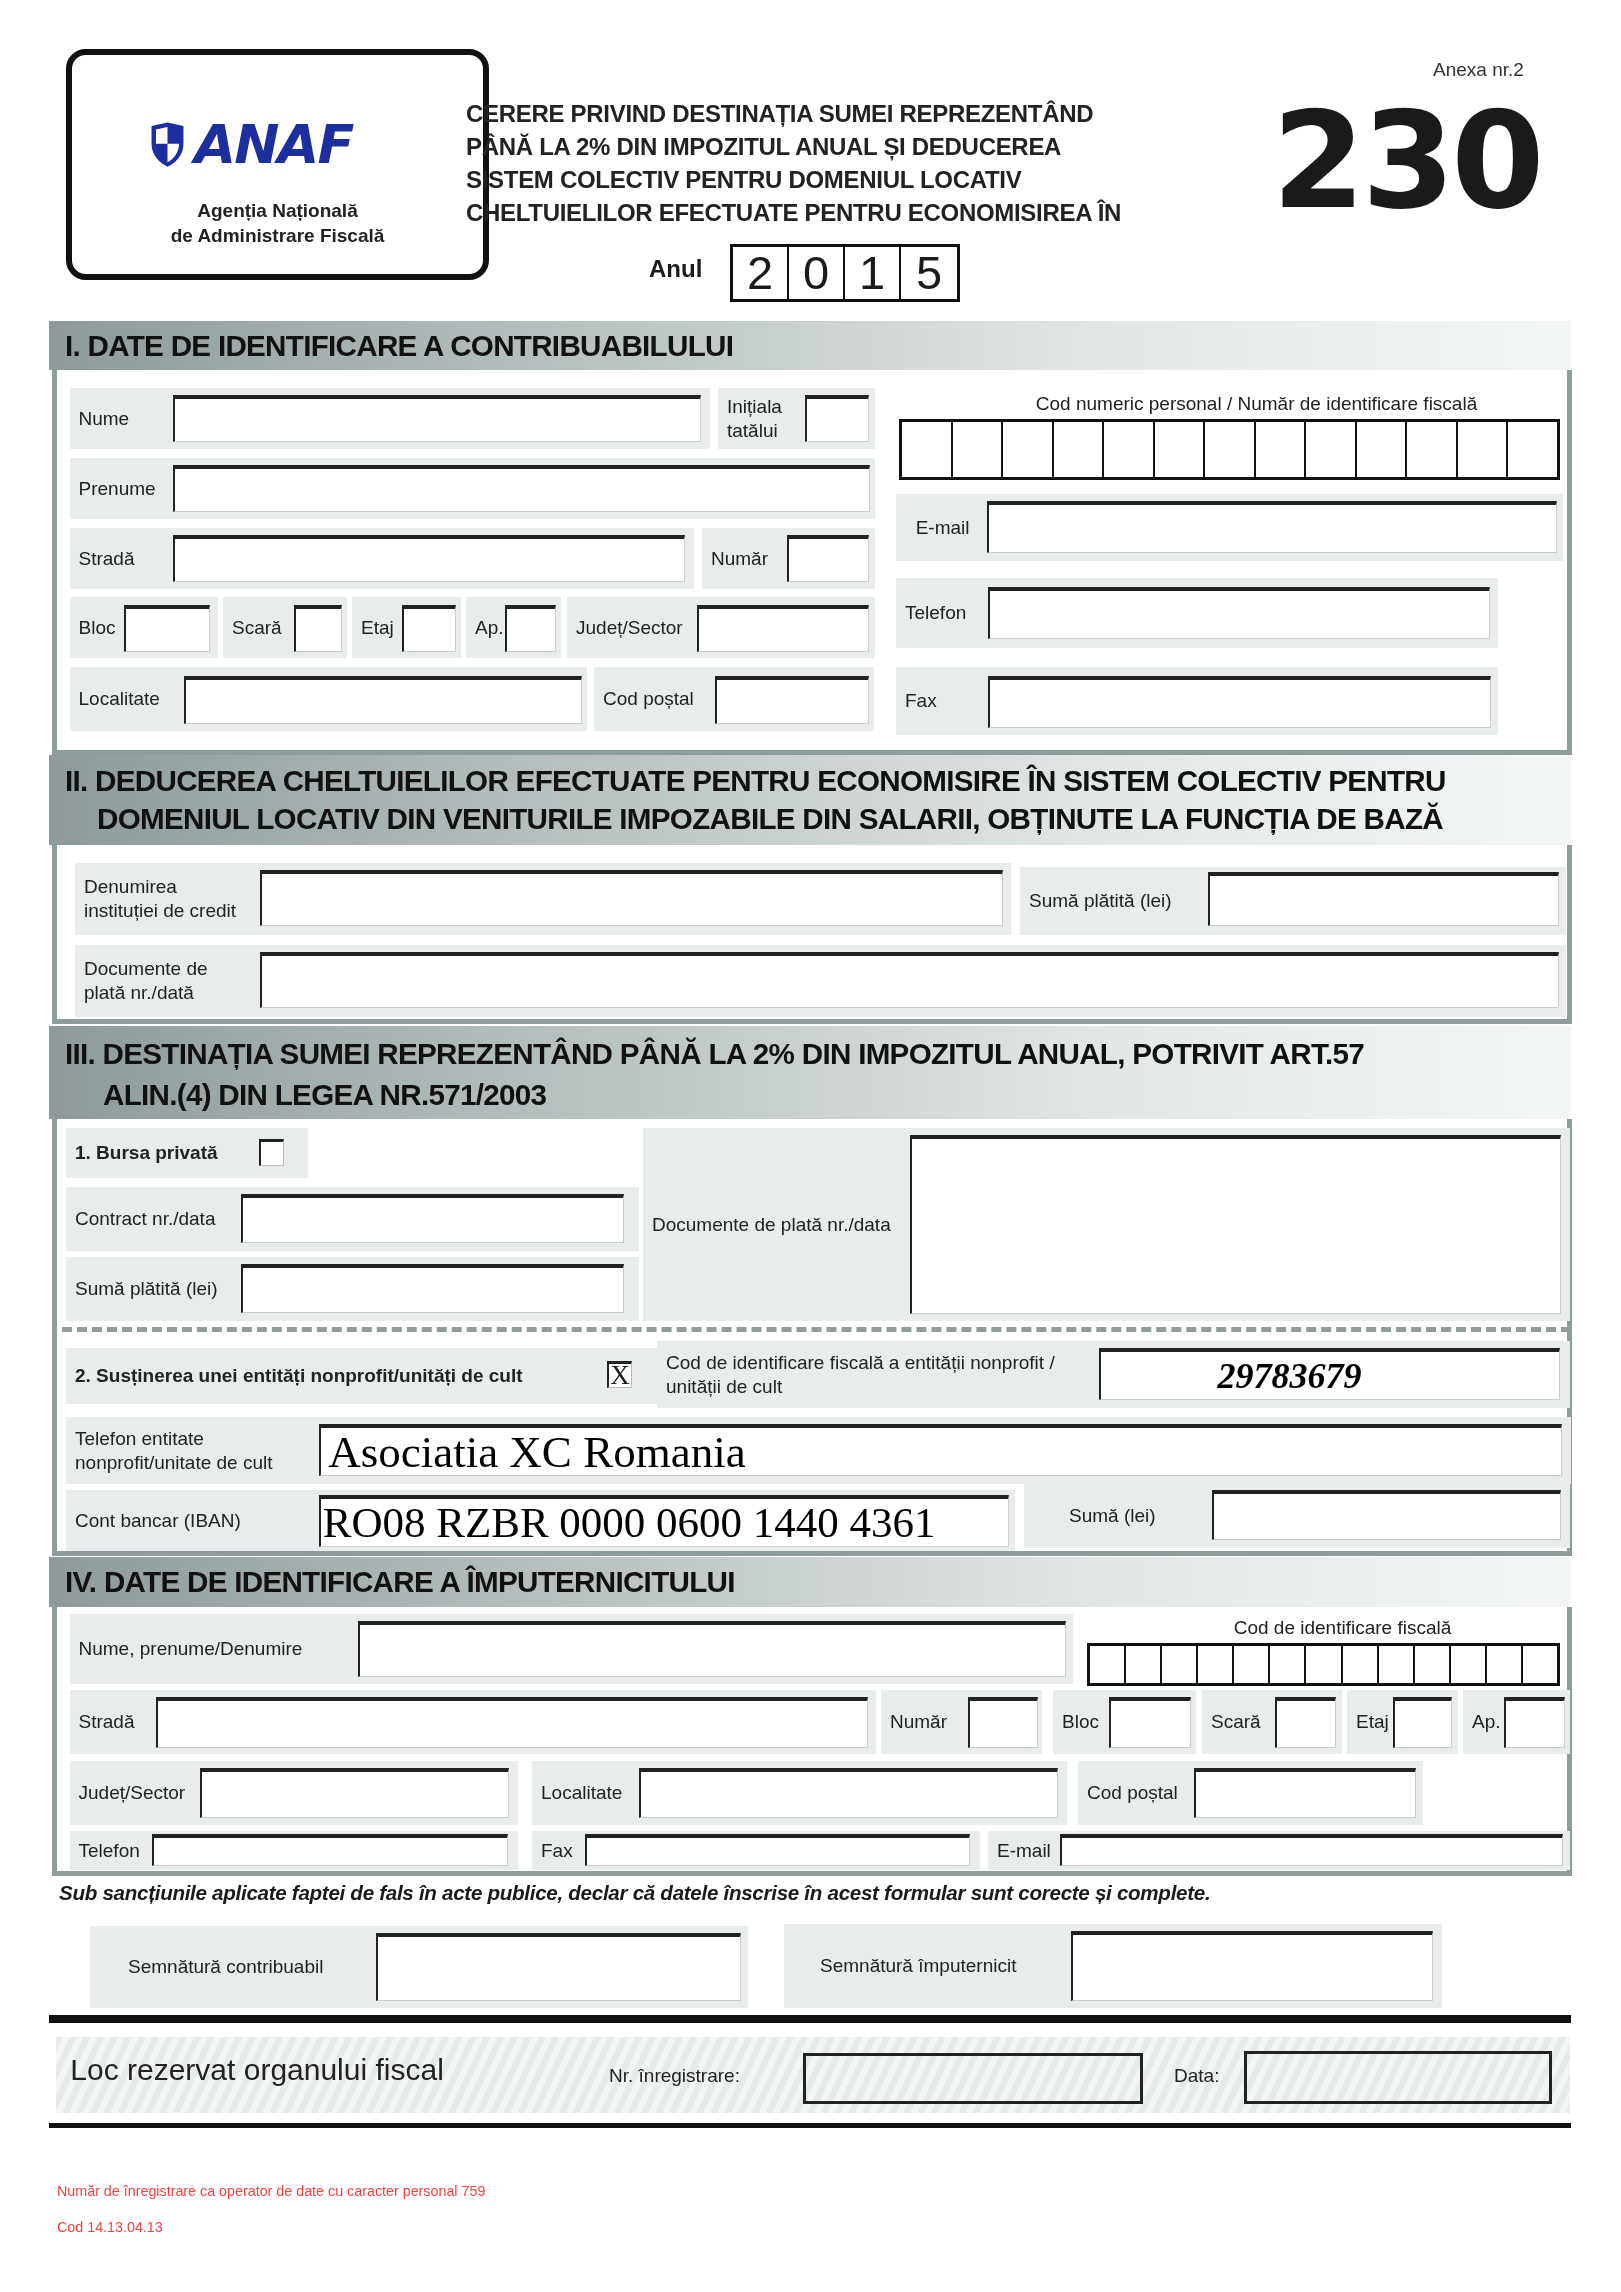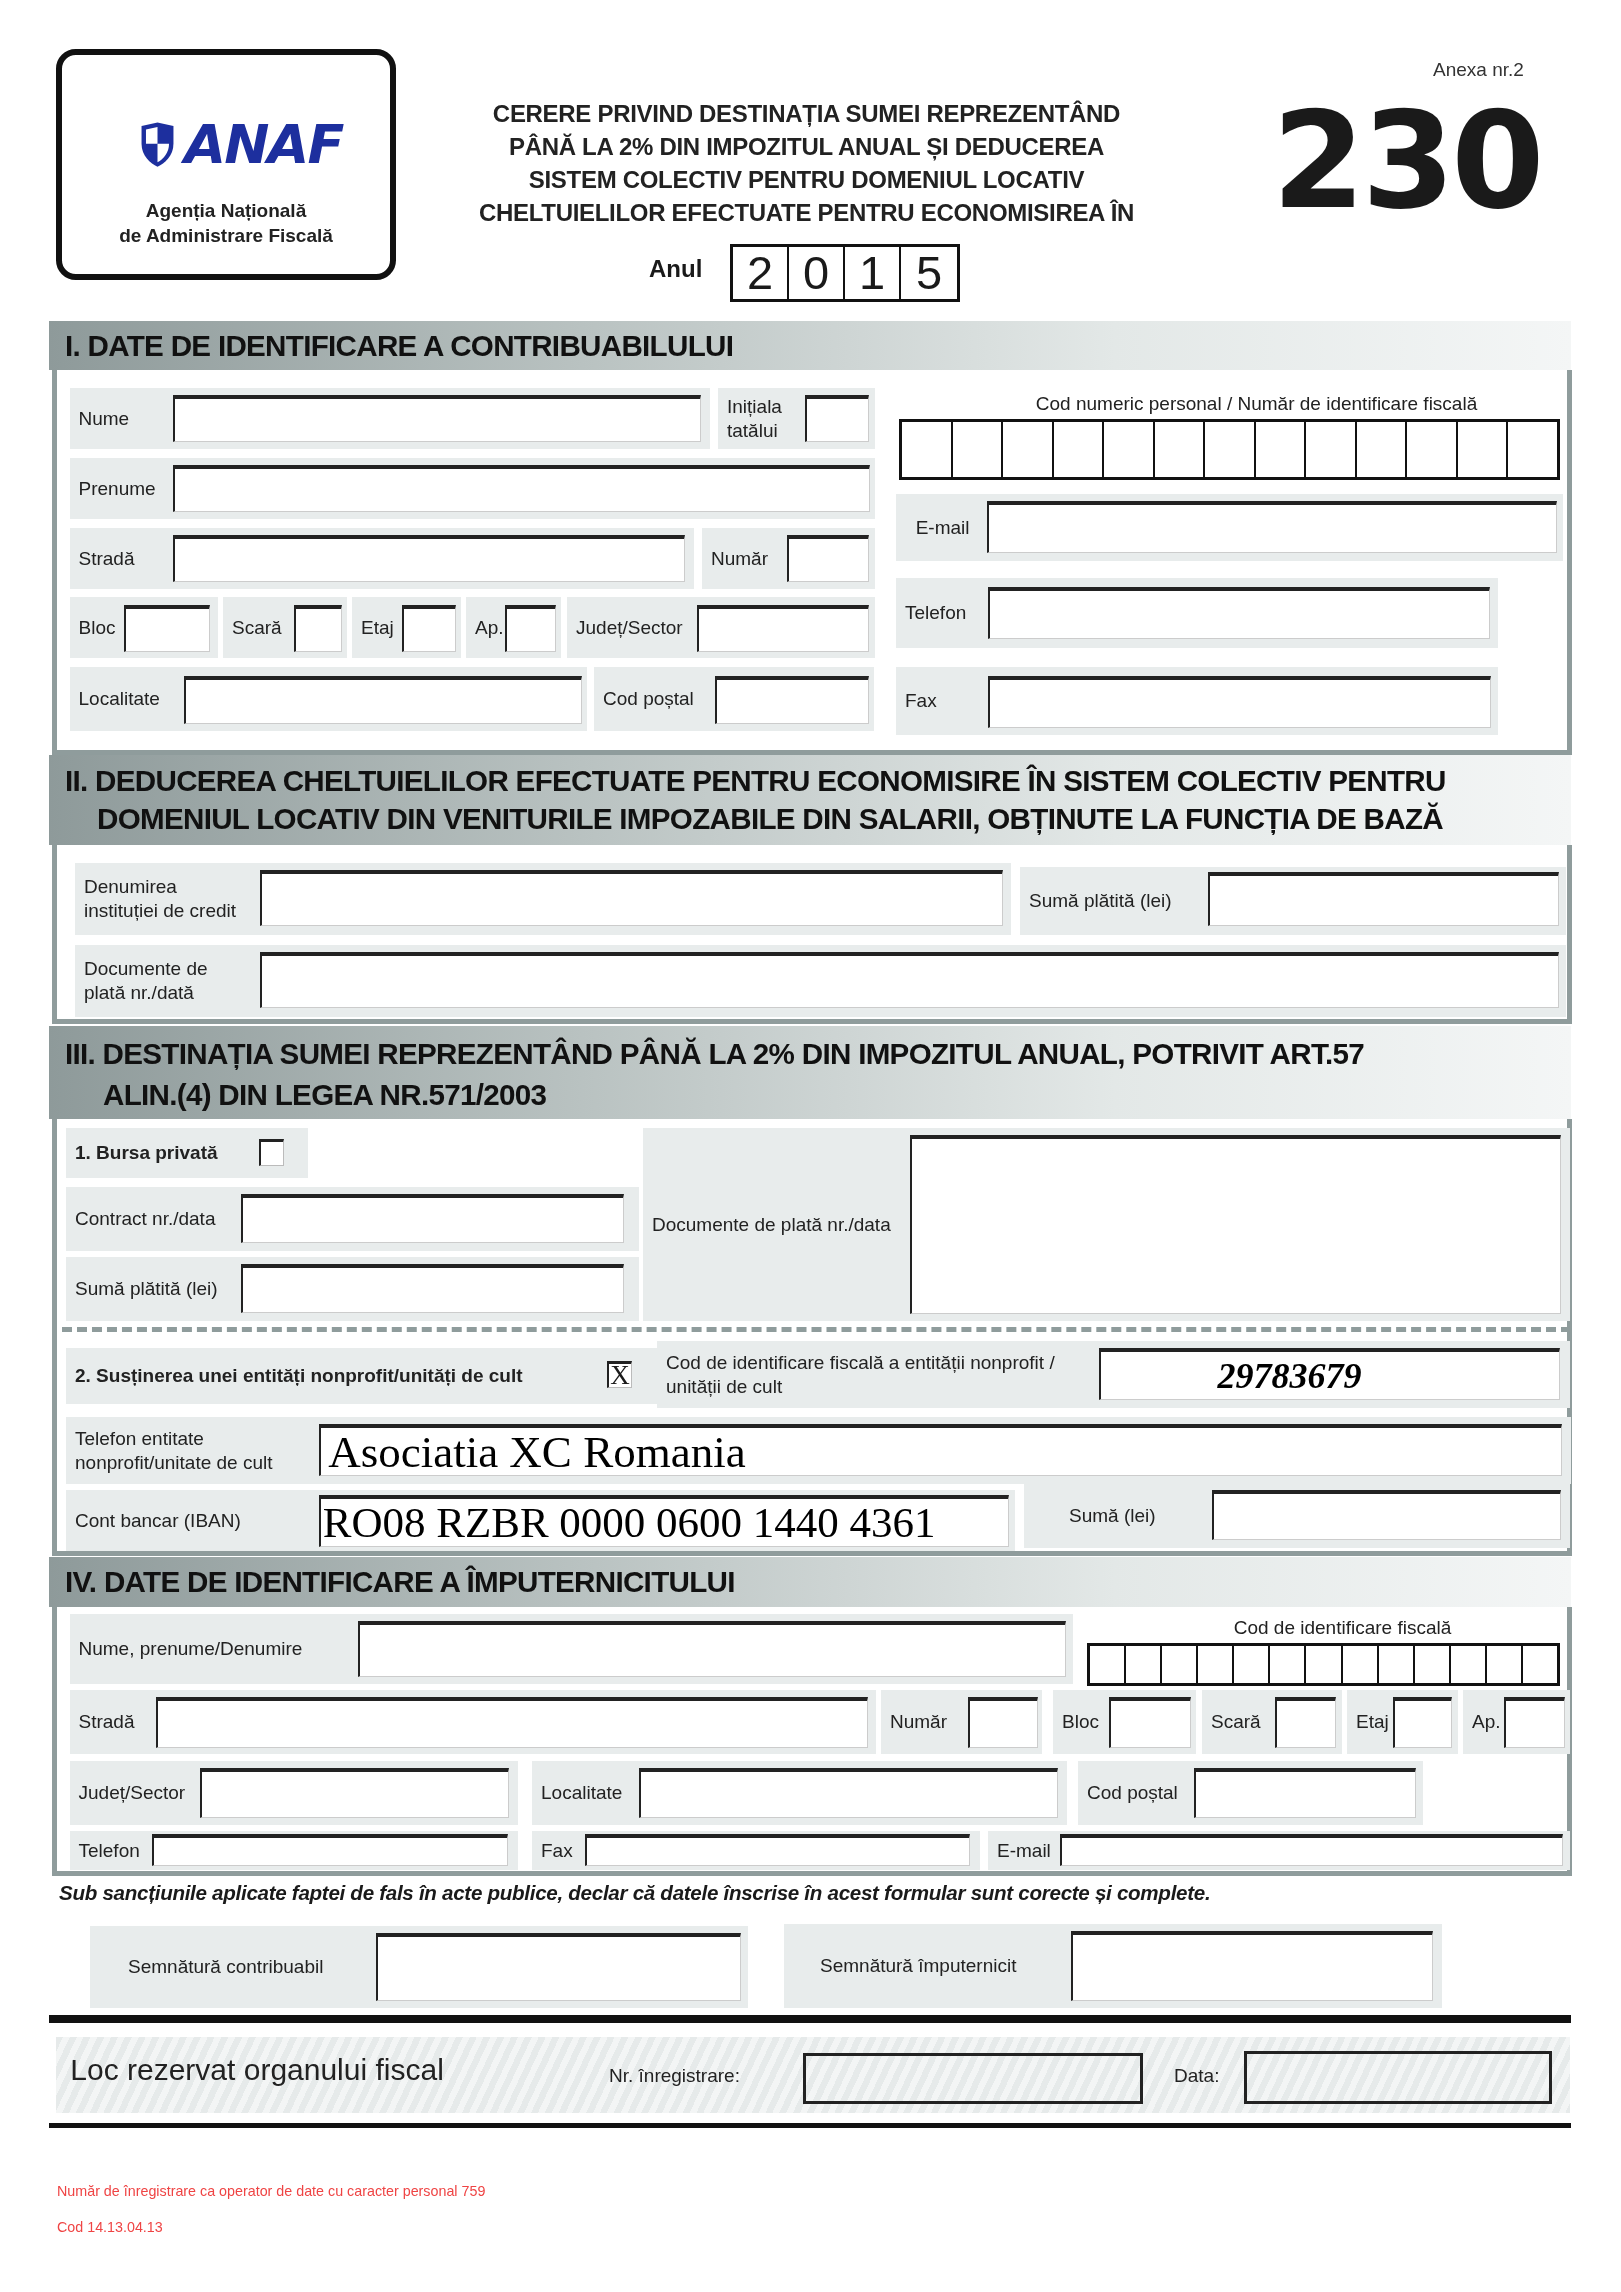--- a/index.html
+++ b/index.html
@@ -1,24 +1,24 @@
 <!DOCTYPE html>
 <html style="font-size:14.3px"><head>
 <meta charset="utf-8">
 <style>
   html, body { margin:0; padding:0; background:#ffffff; }
   body { width:1621px; height:2293px; position:relative; overflow:hidden;
          font-family:"Liberation Sans", sans-serif; color:#1a1a1a; }
   .abs { position:absolute; }
   
-  .logo-box { left:56px; top:49px; width:340px; height:231px; border:6.3px solid #111; border-radius:19.7px; box-sizing:border-box; background:#fff; }
+  .logo-box { left:66px; top:49px; width:423px; height:231px; border:6.3px solid #111; border-radius:19.7px; box-sizing:border-box; background:#fff; }
   .anaf-wrap { position:absolute; left:76px; top:63px; display:flex; align-items:center; }
   .anaf-text { font-family:"DejaVu Sans", sans-serif; font-weight:900; font-size:54px; color:#1d2f9e; letter-spacing:-1.8px; font-style:italic; line-height:1; }
   .agency { position:absolute; left:0; right:0; top:143px; text-align:center; font-weight:bold; font-size:19px; line-height:25px; color:#222; }
-  .form-title { left:466px; top:97px; width:681px; text-align:center; font-weight:bold; font-size:24px; line-height:33px; letter-spacing:-0.3px; color:#222; }
+  .form-title { left:466px; top:97px; width:681px; font-weight:bold; font-size:24px; line-height:33px; letter-spacing:-0.3px; color:#222; }
   .anul-label { left:649px; top:255px; font-weight:bold; font-size:24px; }
   .year-boxes { left:730px; top:244px; height:52px; display:flex; border:3.6px solid #111; }
   .year-box { width:56px; height:52px; box-sizing:border-box; border-right:2.7px solid #111; font-size:47px; font-family:"Liberation Sans", sans-serif; text-align:center; line-height:52px; }
   .year-box:last-child { border-right:none; }
   .anexa { left:1433px; top:59px; font-size:19px; color:#333; }
   .form-number { left:1272px; top:94px; font-weight:bold; font-size:134px; letter-spacing:-3.6px; line-height:1; font-family:"DejaVu Sans", sans-serif; }
   
   .sec-head { left:49px; width:1522px; box-sizing:border-box;
               background:linear-gradient(90deg, #8e9a9a 0%, #b9c2c1 35%, #e3e8e7 70%, #f4f6f6 100%);
               font-weight:bold; font-size:29.6px; letter-spacing:-0.7px; color:#111; padding-left:16px; }

